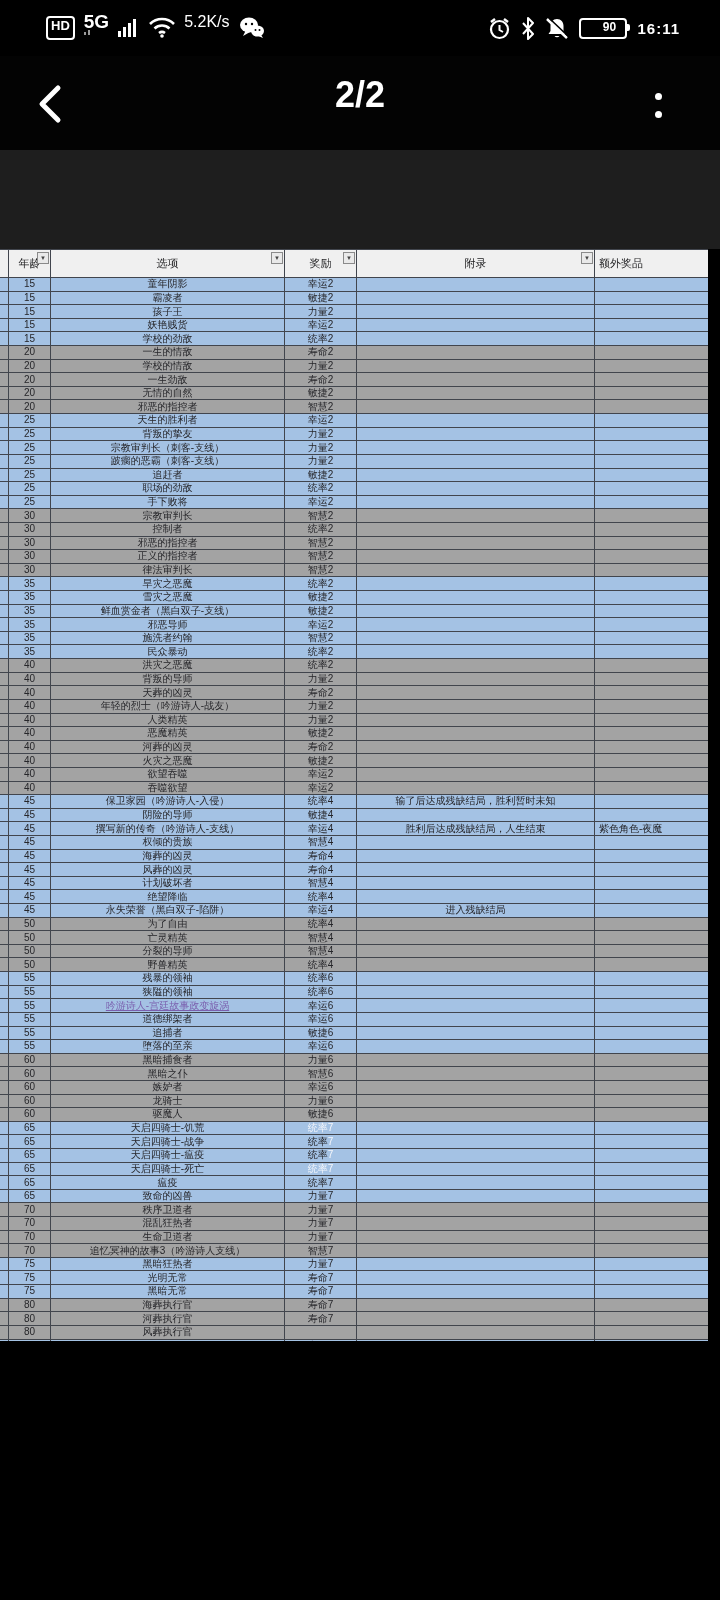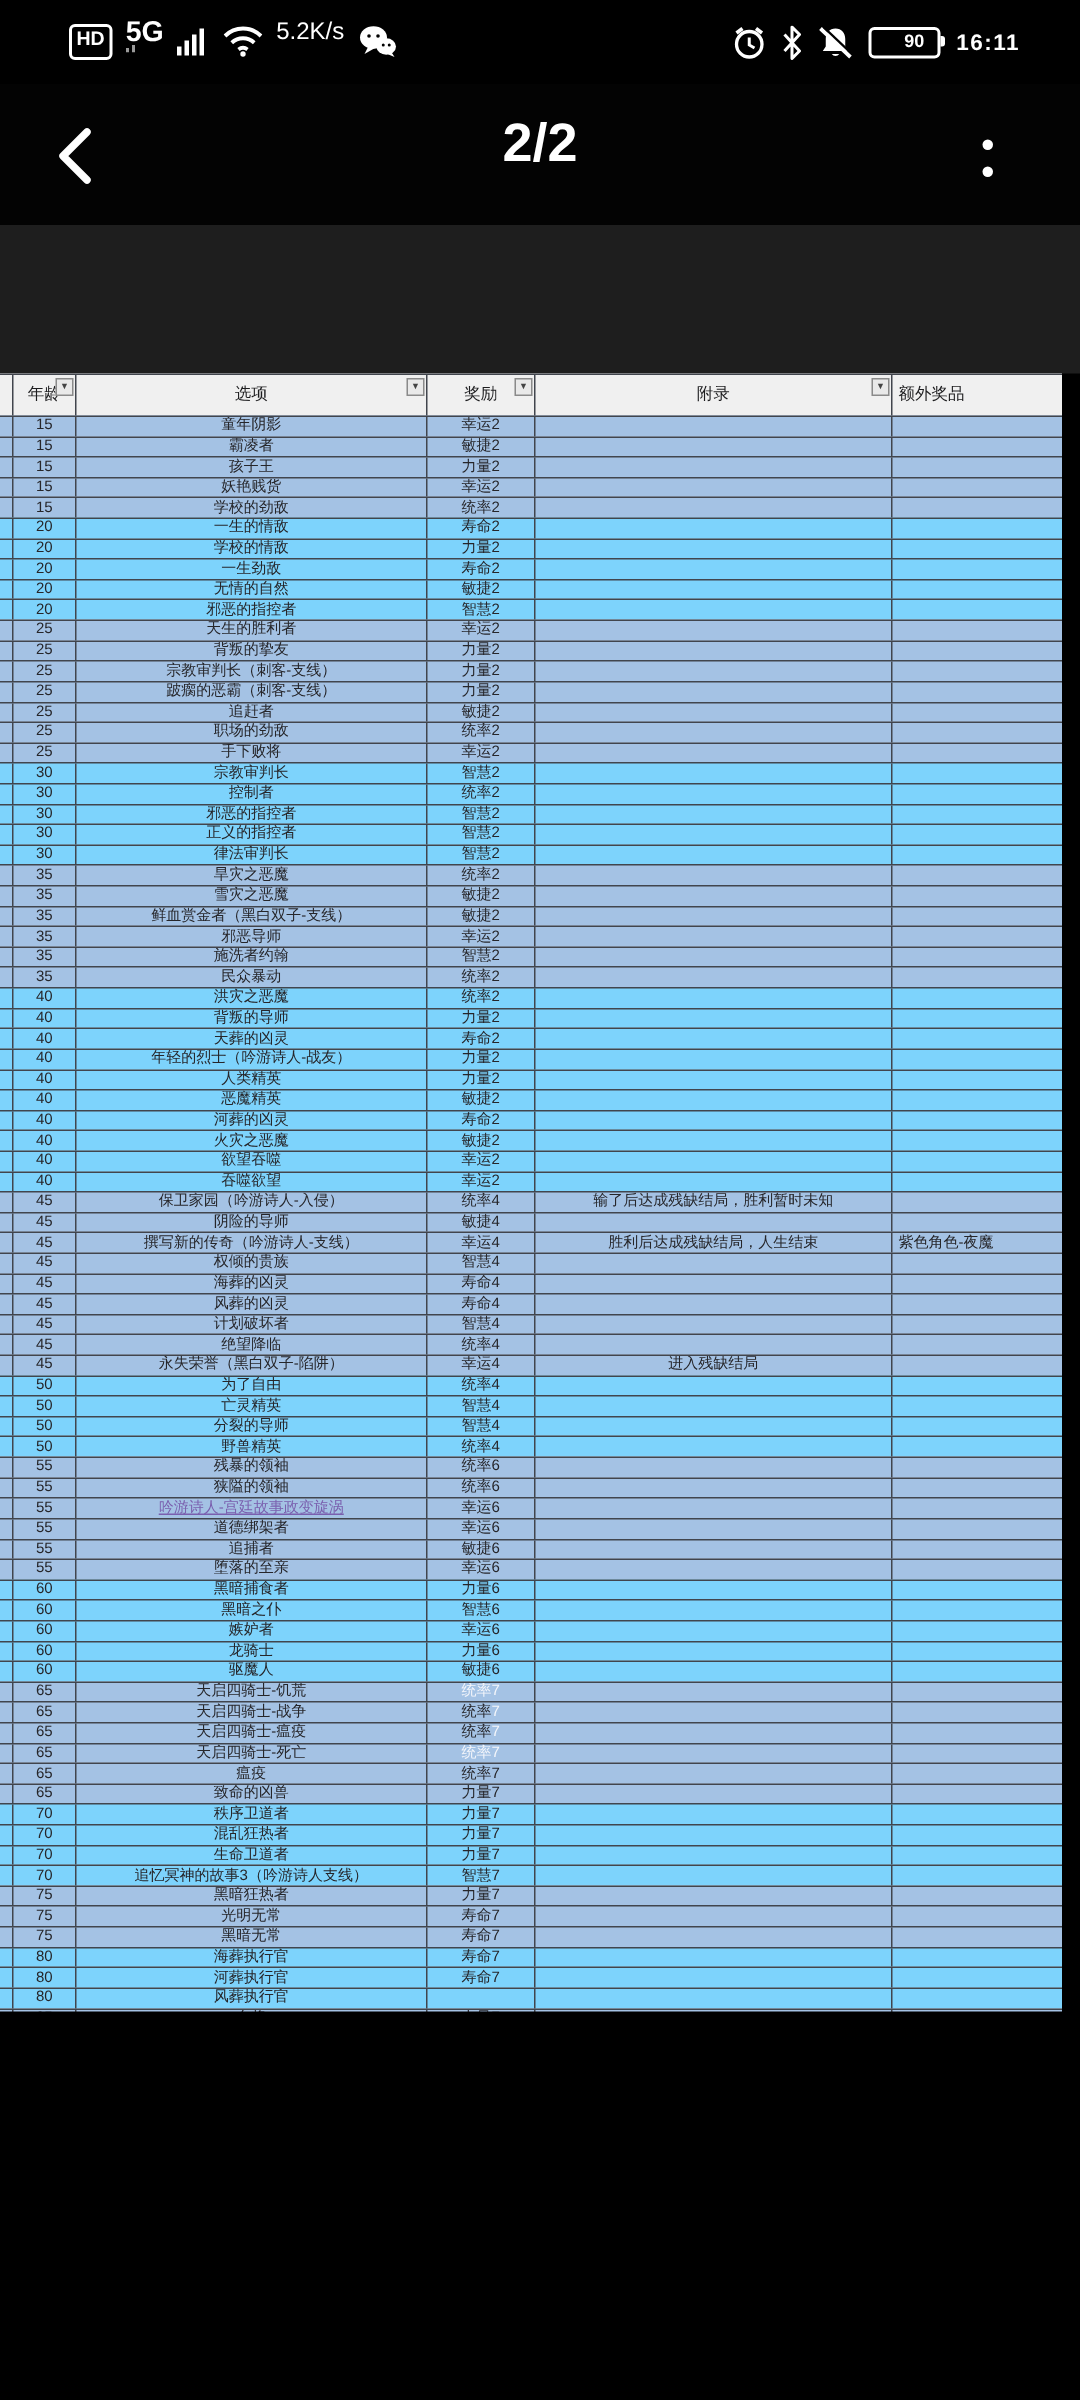--- a/index.html
+++ b/index.html
@@ -28,21 +28,21 @@
 
   
   .gap-strip{position:absolute;left:0;top:150px;width:720px;height:99px;background:#1e1e1e;}
 
   
   .sheet{position:absolute;left:0;top:249px;width:708px;background:#d9d9d9;border-bottom:1px solid #41454d;}
   .srow{display:flex;width:708px;box-sizing:border-box;border-top:1px solid #41454d;}
   .srow.header{height:28px;background:#f0f0f0;}
   .srow.body{height:13.62px;}
   .srow.b{background:#a4c2e4;}
-  .srow.g{background:#7dd3fc;}
+  .srow.g{background:#a3a3a3;}
   .cell{box-sizing:border-box;border-left:1px solid #41454d;display:flex;align-items:center;justify-content:center;overflow:hidden;white-space:nowrap;font-size:10px;color:#26262a;position:relative;line-height:1;}
   .cell.sliver{border-left:none;width:8px;}
   .cell.c-age{width:42px;}
   .cell.c-opt{width:234px;}
   .cell.c-rew{width:72px;}
   .cell.c-app{width:238px;}
   .cell.c-ext{width:114px;justify-content:flex-start;padding-left:4px;}
   .srow.header .cell{font-size:11px;color:#1d1d1f;}
   .filter-btn{position:absolute;right:1px;top:2px;width:12px;height:12px;background:#e9e9e9;border:1px solid #8a8a8a;box-sizing:border-box;display:flex;align-items:center;justify-content:center;font-size:6px;color:#444;line-height:1;}
   .opt-link{color:#7a5fae;text-decoration:underline;}

